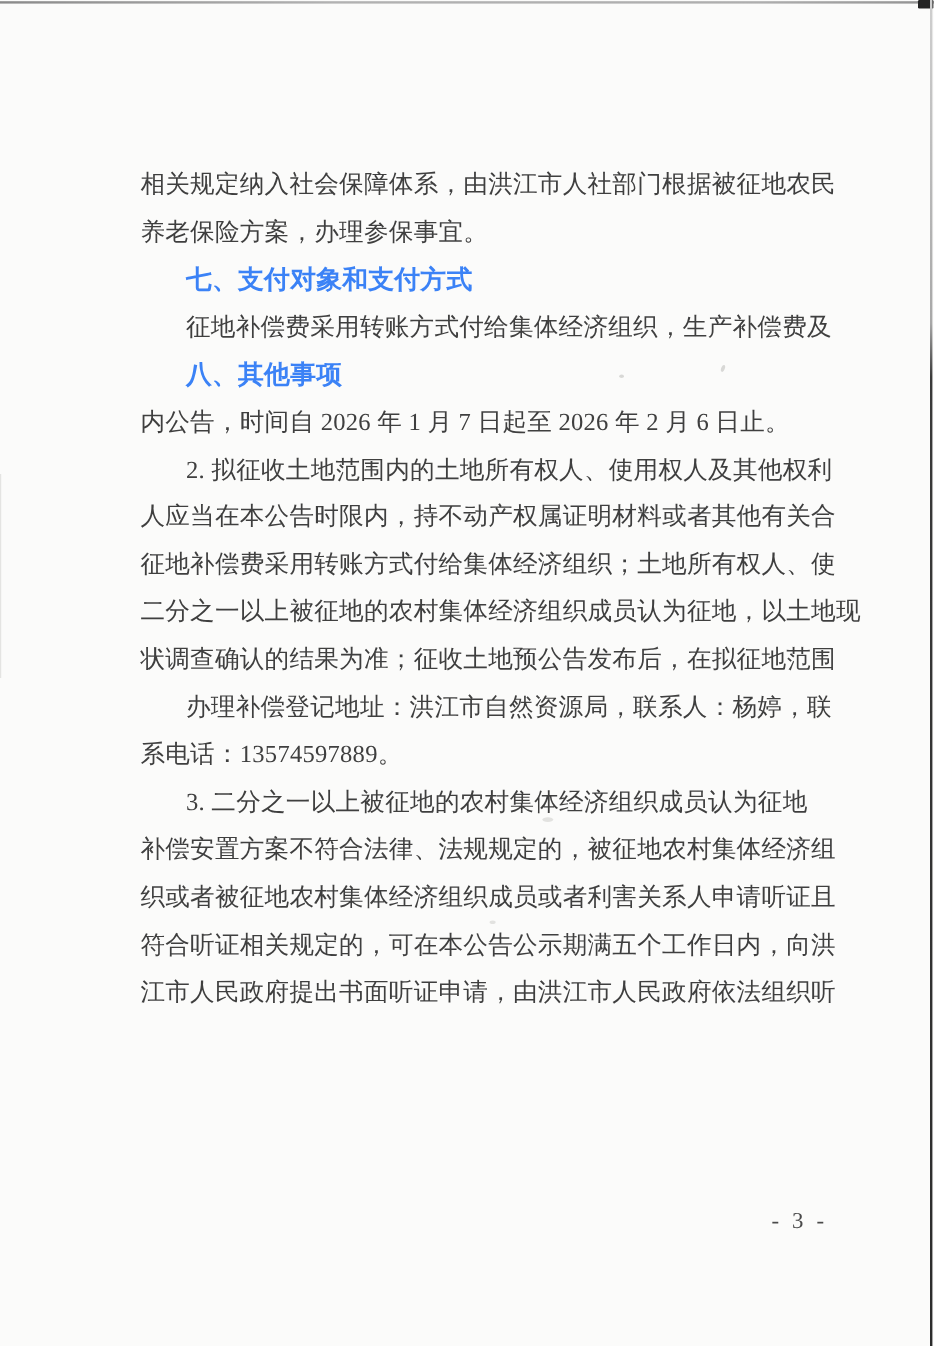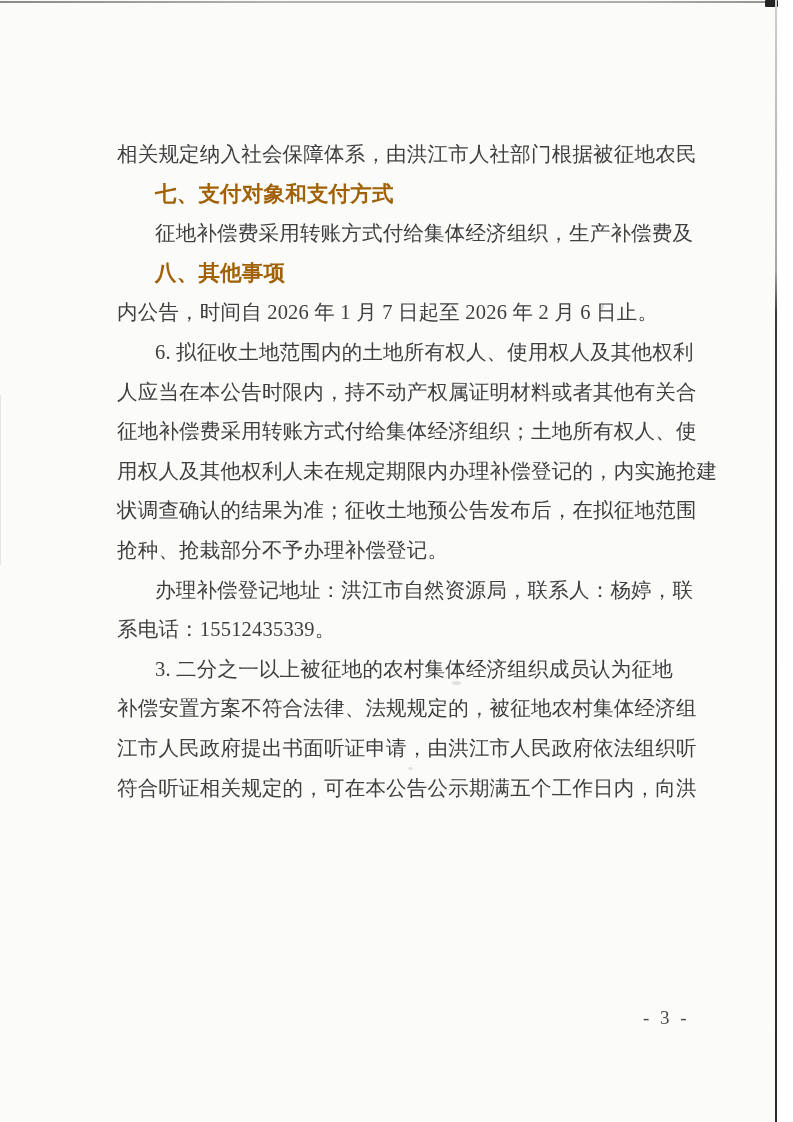--- a/index.html
+++ b/index.html
@@ -41,21 +41,21 @@
   }
   .line {
     height: 39.6px; line-height: 39.6px;
     font-size: 20.5px; letter-spacing: 0.2px;
     color: #3f3f3f;
     white-space: nowrap;
   }
   .line.indent { padding-left: 38px; }
   .line.heading {
     font-family: "Liberation Sans", "DejaVu Sans", sans-serif;
-    font-weight: bold; font-size: 21.5px; color: #a16207;
+    font-weight: bold; font-size: 21.5px; color: #3b82f6;
   }
   .page-number {
     position: absolute; left: 643px; top: 1007px;
     font-size: 19px; letter-spacing: 3px; color: #4a4a4a;
     font-family: "Liberation Serif", "DejaVu Serif", serif;
   }
 </style>
 </head>
 <body>
 
@@ -66,33 +66,34 @@
   <div class="scan-edge-right"></div>
   <div class="scan-edge-left"></div>
   <div class="speck s1"></div>
   <div class="speck s2"></div>
   <div class="speck s3"></div>
   <div class="speck s4"></div>
   <div class="speck s5"></div>
 
   <div class="content">
     <div class="line">相关规定纳入社会保障体系，由洪江市人社部门根据被征地农民</div>
+    <div class="line">养老保险方案，办理参保事宜。</div>
     <div class="line heading indent">七、支付对象和支付方式</div>
     <div class="line indent">征地补偿费采用转账方式付给集体经济组织，生产补偿费及</div>
     <div class="line heading indent">八、其他事项</div>
     <div class="line">内公告，时间自 2026 年 1 月 7 日起至 2026 年 2 月 6 日止。</div>
-    <div class="line indent">6. 拟征收土地范围内的土地所有权人、使用权人及其他权利</div>
+    <div class="line indent">2. 拟征收土地范围内的土地所有权人、使用权人及其他权利</div>
     <div class="line">人应当在本公告时限内，持不动产权属证明材料或者其他有关合</div>
     <div class="line">征地补偿费采用转账方式付给集体经济组织；土地所有权人、使</div>
-    <div class="line">用权人及其他权利人未在规定期限内办理补偿登记的，内实施抢建</div>
+    <div class="line">二分之一以上被征地的农村集体经济组织成员认为征地，以土地现</div>
     <div class="line">状调查确认的结果为准；征收土地预公告发布后，在拟征地范围</div>
-    <div class="line">抢种、抢栽部分不予办理补偿登记。</div>
     <div class="line indent">办理补偿登记地址：洪江市自然资源局，联系人：杨婷，联</div>
-    <div class="line">系电话：15512435339。</div>
+    <div class="line">系电话：13574597889。</div>
     <div class="line indent">3. 二分之一以上被征地的农村集体经济组织成员认为征地</div>
     <div class="line">补偿安置方案不符合法律、法规规定的，被征地农村集体经济组</div>
+    <div class="line">织或者被征地农村集体经济组织成员或者利害关系人申请听证且</div>
+    <div class="line">符合听证相关规定的，可在本公告公示期满五个工作日内，向洪</div>
     <div class="line">江市人民政府提出书面听证申请，由洪江市人民政府依法组织听</div>
-    <div class="line">符合听证相关规定的，可在本公告公示期满五个工作日内，向洪</div>
   </div>
 
   <div class="page-number">- 3 -</div>
 
 </div>
 
 </body></html>

